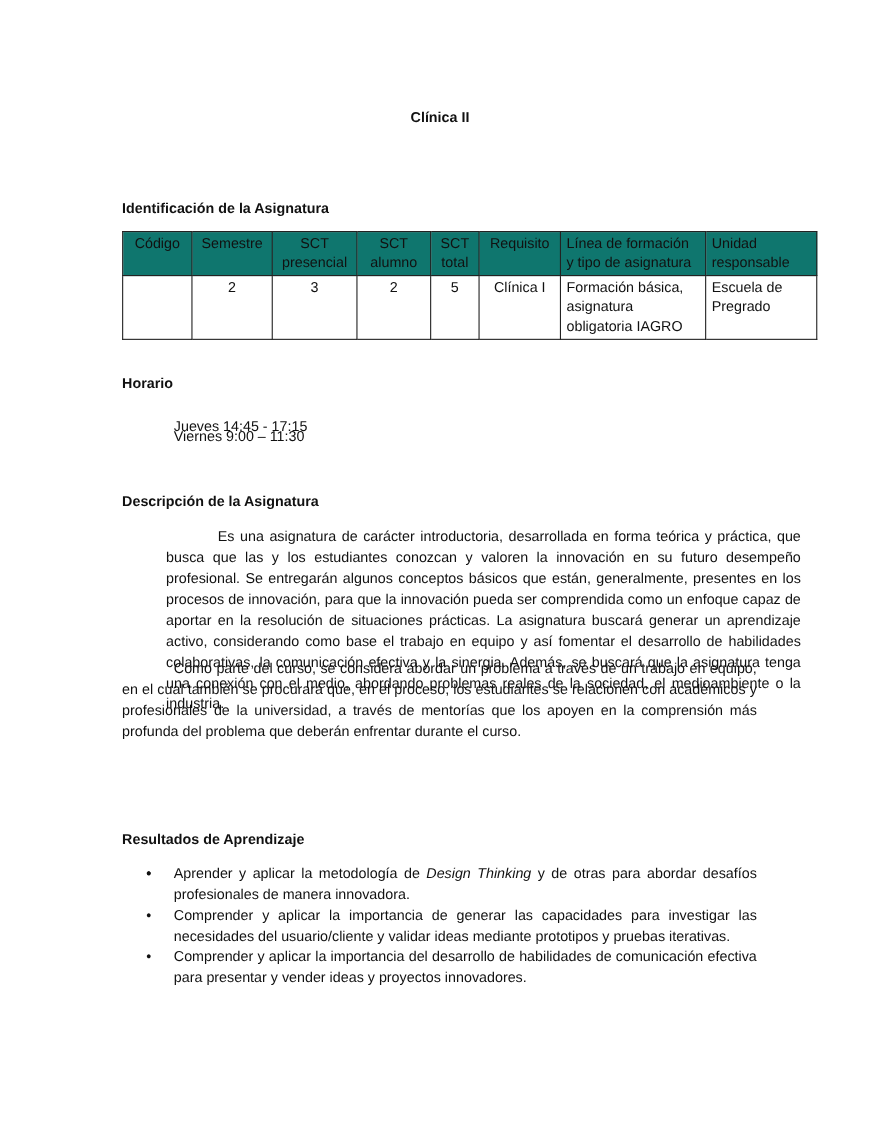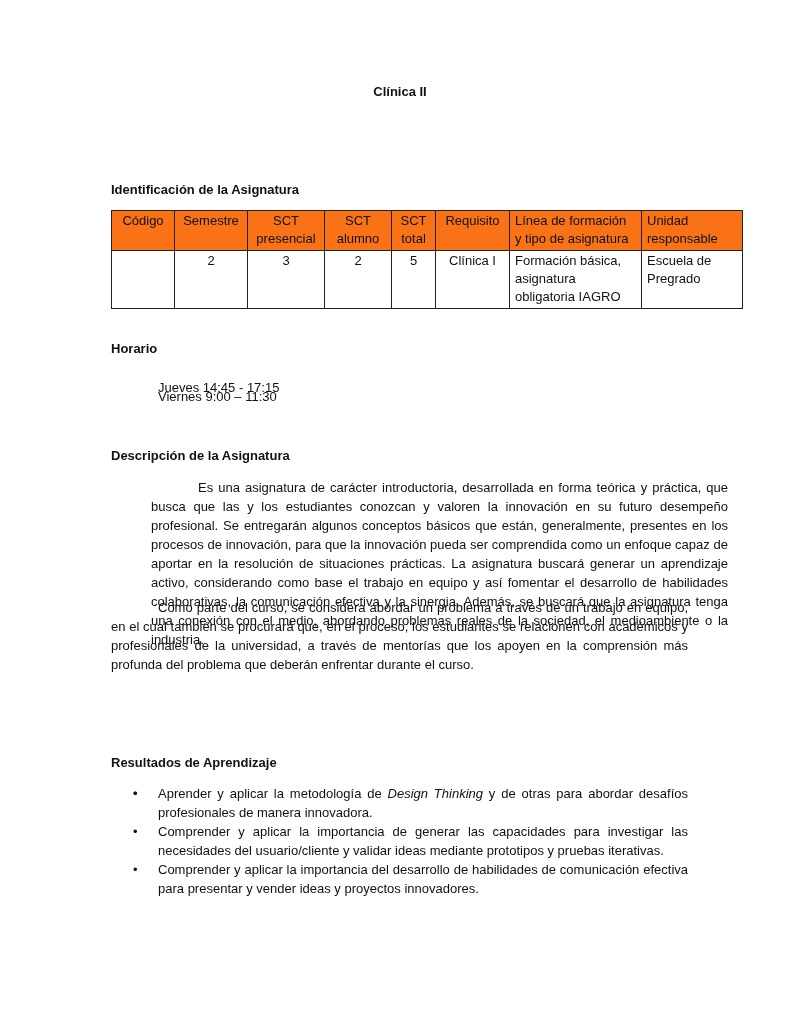--- a/index.html
+++ b/index.html
@@ -6,39 +6,39 @@
     body {
       width: 800px; height: 1035px; position: relative; overflow: hidden;
       font-family: "Liberation Sans", sans-serif; color: #111111;
       font-size: 13px;
     }
     .page { position: absolute; left: 0; top: 0; width: 800px; height: 1035px; }
     .title {
       position: absolute; left: 0; width: 800px; text-align: center;
       font-weight: bold; font-size: 13px;
     }
-    .t1 { top: 84px; }
+    .t1 { top: 99px; }
     .t2 { top: 124px; }
     .heading {
       position: absolute; left: 111px; font-weight: bold; font-size: 13px;
     }
     .h-ident { top: 182px; }
     .h-horario { top: 341px; }
     .h-desc { top: 448px; }
     .h-result { top: 755px; text-align: right; }
 
     table.ident {
       position: absolute; left: 111px; top: 210px; width: 631px;
       border-collapse: collapse; font-size: 13px; table-layout: fixed;
     }
     table.ident th, table.ident td {
       border: 1px solid #222222; padding: 1px 5px 2px 5px;
       vertical-align: top; line-height: 18px; font-weight: normal;
     }
-    table.ident th { background: #f97316; height: 33px; }
+    table.ident th { background: #0f766e; height: 33px; }
     table.ident td { height: 50px; }
     .c { text-align: center; }
     .l { text-align: left; }
 
     .sched { position: absolute; left: 158px; font-size: 13px; }
     .s1 { top: 380px; }
     .s2 { top: 389px; }
 
     .para {
       position: absolute; left: 111px; width: 577px;

